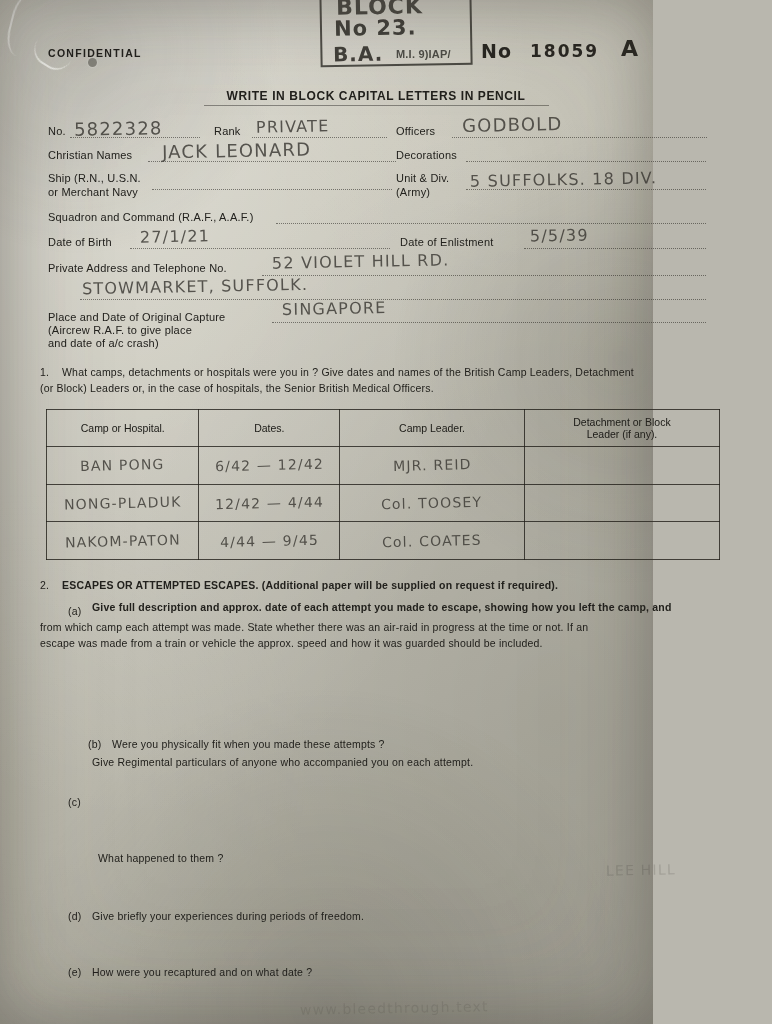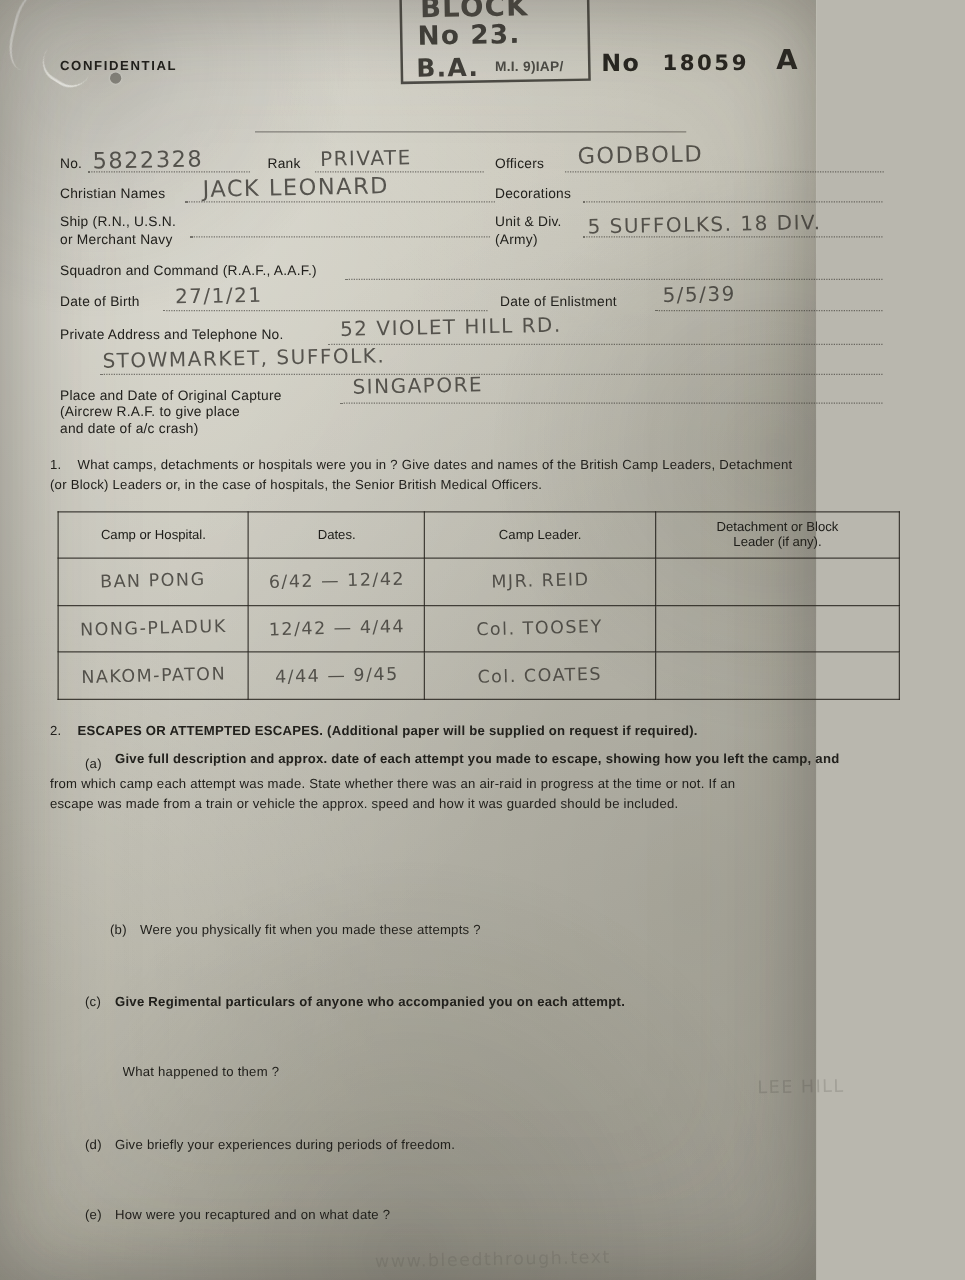--- a/index.html
+++ b/index.html
@@ -112,20 +112,21 @@
   <div class="abs stamptext" style="left:334px;top:16px;font-size:21px;transform:rotate(-1deg);opacity:.85;">No 23.</div>
   <div class="abs stamptext" style="left:333px;top:42px;font-size:20px;transform:rotate(-1deg);opacity:.85;">B.A.</div>
 
   <div class="abs print sm" style="left:396px;top:48px;font-size:11px;font-weight:bold;opacity:.75;">M.I. 9)IAP/</div>
   <div class="abs stamptext" style="left:481px;top:40px;font-size:19px;">No</div>
   <div class="abs stamptext" style="left:530px;top:41px;font-size:17px;letter-spacing:2px;">18059</div>
   <div class="abs stamptext" style="left:621px;top:36px;font-size:22px;font-weight:bold;">A</div>
 
   <div class="abs conf print" style="left:48px;top:47px;">CONFIDENTIAL</div>
 
+  <div class="abs title print" style="left:186px;top:89px;width:380px;">WRITE IN BLOCK CAPITAL LETTERS IN PENCIL</div>
   <div class="abs rule" style="left:204px;top:105px;width:345px;"></div>
 
   <div class="abs print sm" style="left:48px;top:125px;">No.</div>
   <div class="abs dotrule" style="left:70px;top:137px;width:130px;"></div>
   <div class="abs hand big" style="left:74px;top:118px;">5822328</div>
 
   <div class="abs print sm" style="left:214px;top:125px;">Rank</div>
   <div class="abs dotrule" style="left:252px;top:137px;width:135px;"></div>
   <div class="abs hand mid" style="left:256px;top:117px;">PRIVATE</div>
 
@@ -217,21 +218,21 @@
 
   <div class="abs print q" style="left:68px;top:604px;">(a)</div>
   <div class="abs print q" style="left:92px;top:600px;width:630px;font-weight:bold;">Give full description and approx. date of each attempt you made to escape, showing how you left the camp, and</div>
   <div class="abs print q" style="left:40px;top:620px;width:690px;">from which camp each attempt was made.   State whether there was an air-raid in progress at the time or not.   If an</div>
   <div class="abs print q" style="left:40px;top:636px;width:690px;">escape was made from a train or vehicle the approx. speed and how it was guarded should be included.</div>
 
   <div class="abs print q" style="left:88px;top:737px;">(b)</div>
   <div class="abs print q" style="left:112px;top:737px;width:600px;">Were you physically fit when you made these attempts ?</div>
 
   <div class="abs print q" style="left:68px;top:795px;">(c)</div>
-  <div class="abs print q" style="left:92px;top:795px;width:620px;font-weight:bold;">Give Regimental particulars of anyone who accompanied you on each attempt.</div>
+  <div class="abs print q" style="left:92px;top:755px;width:620px;">Give Regimental particulars of anyone who accompanied you on each attempt.</div>
 
   <div class="abs print q" style="left:98px;top:851px;width:600px;">What happened to them ?</div>
 
   <div class="abs print q" style="left:68px;top:909px;">(d)</div>
   <div class="abs print q" style="left:92px;top:909px;width:620px;">Give briefly your experiences during periods of freedom.</div>
 
   <div class="abs print q" style="left:68px;top:965px;">(e)</div>
   <div class="abs print q" style="left:92px;top:965px;width:620px;">How were you recaptured and on what date ?</div>
 
   <div class="abs faint hand small" style="left:606px;top:862px;opacity:.18;">LEE  HILL</div>

